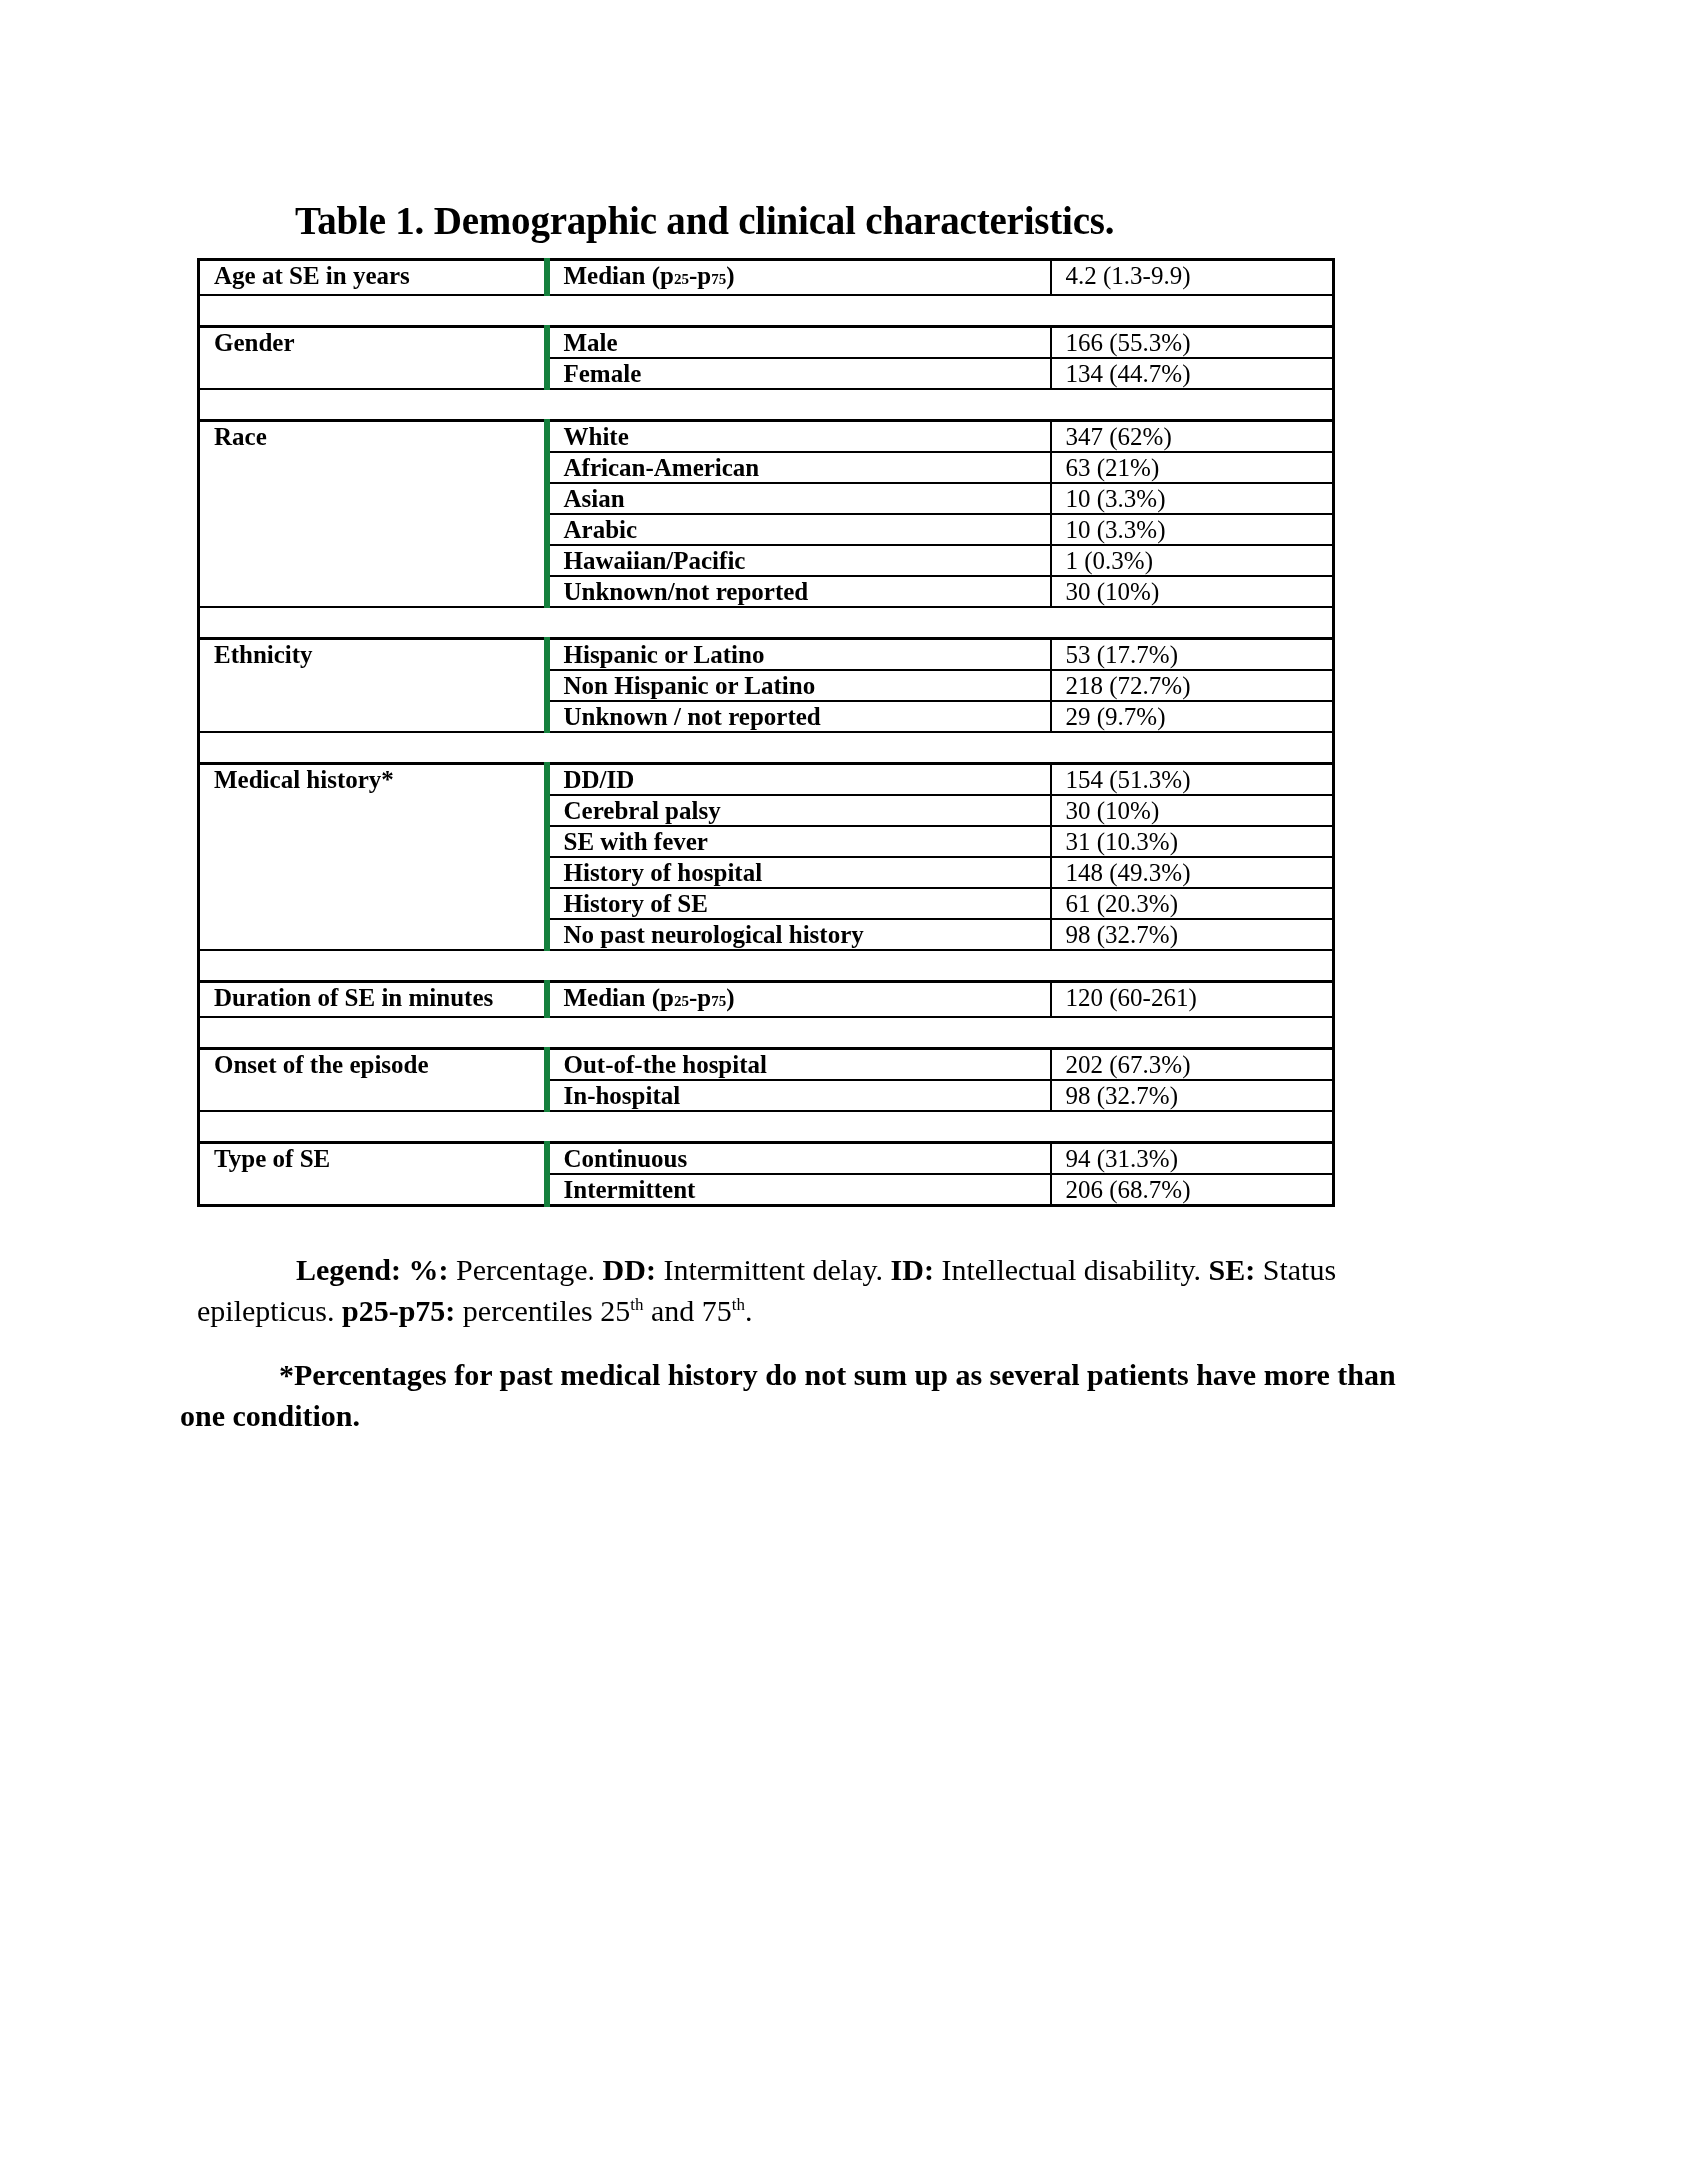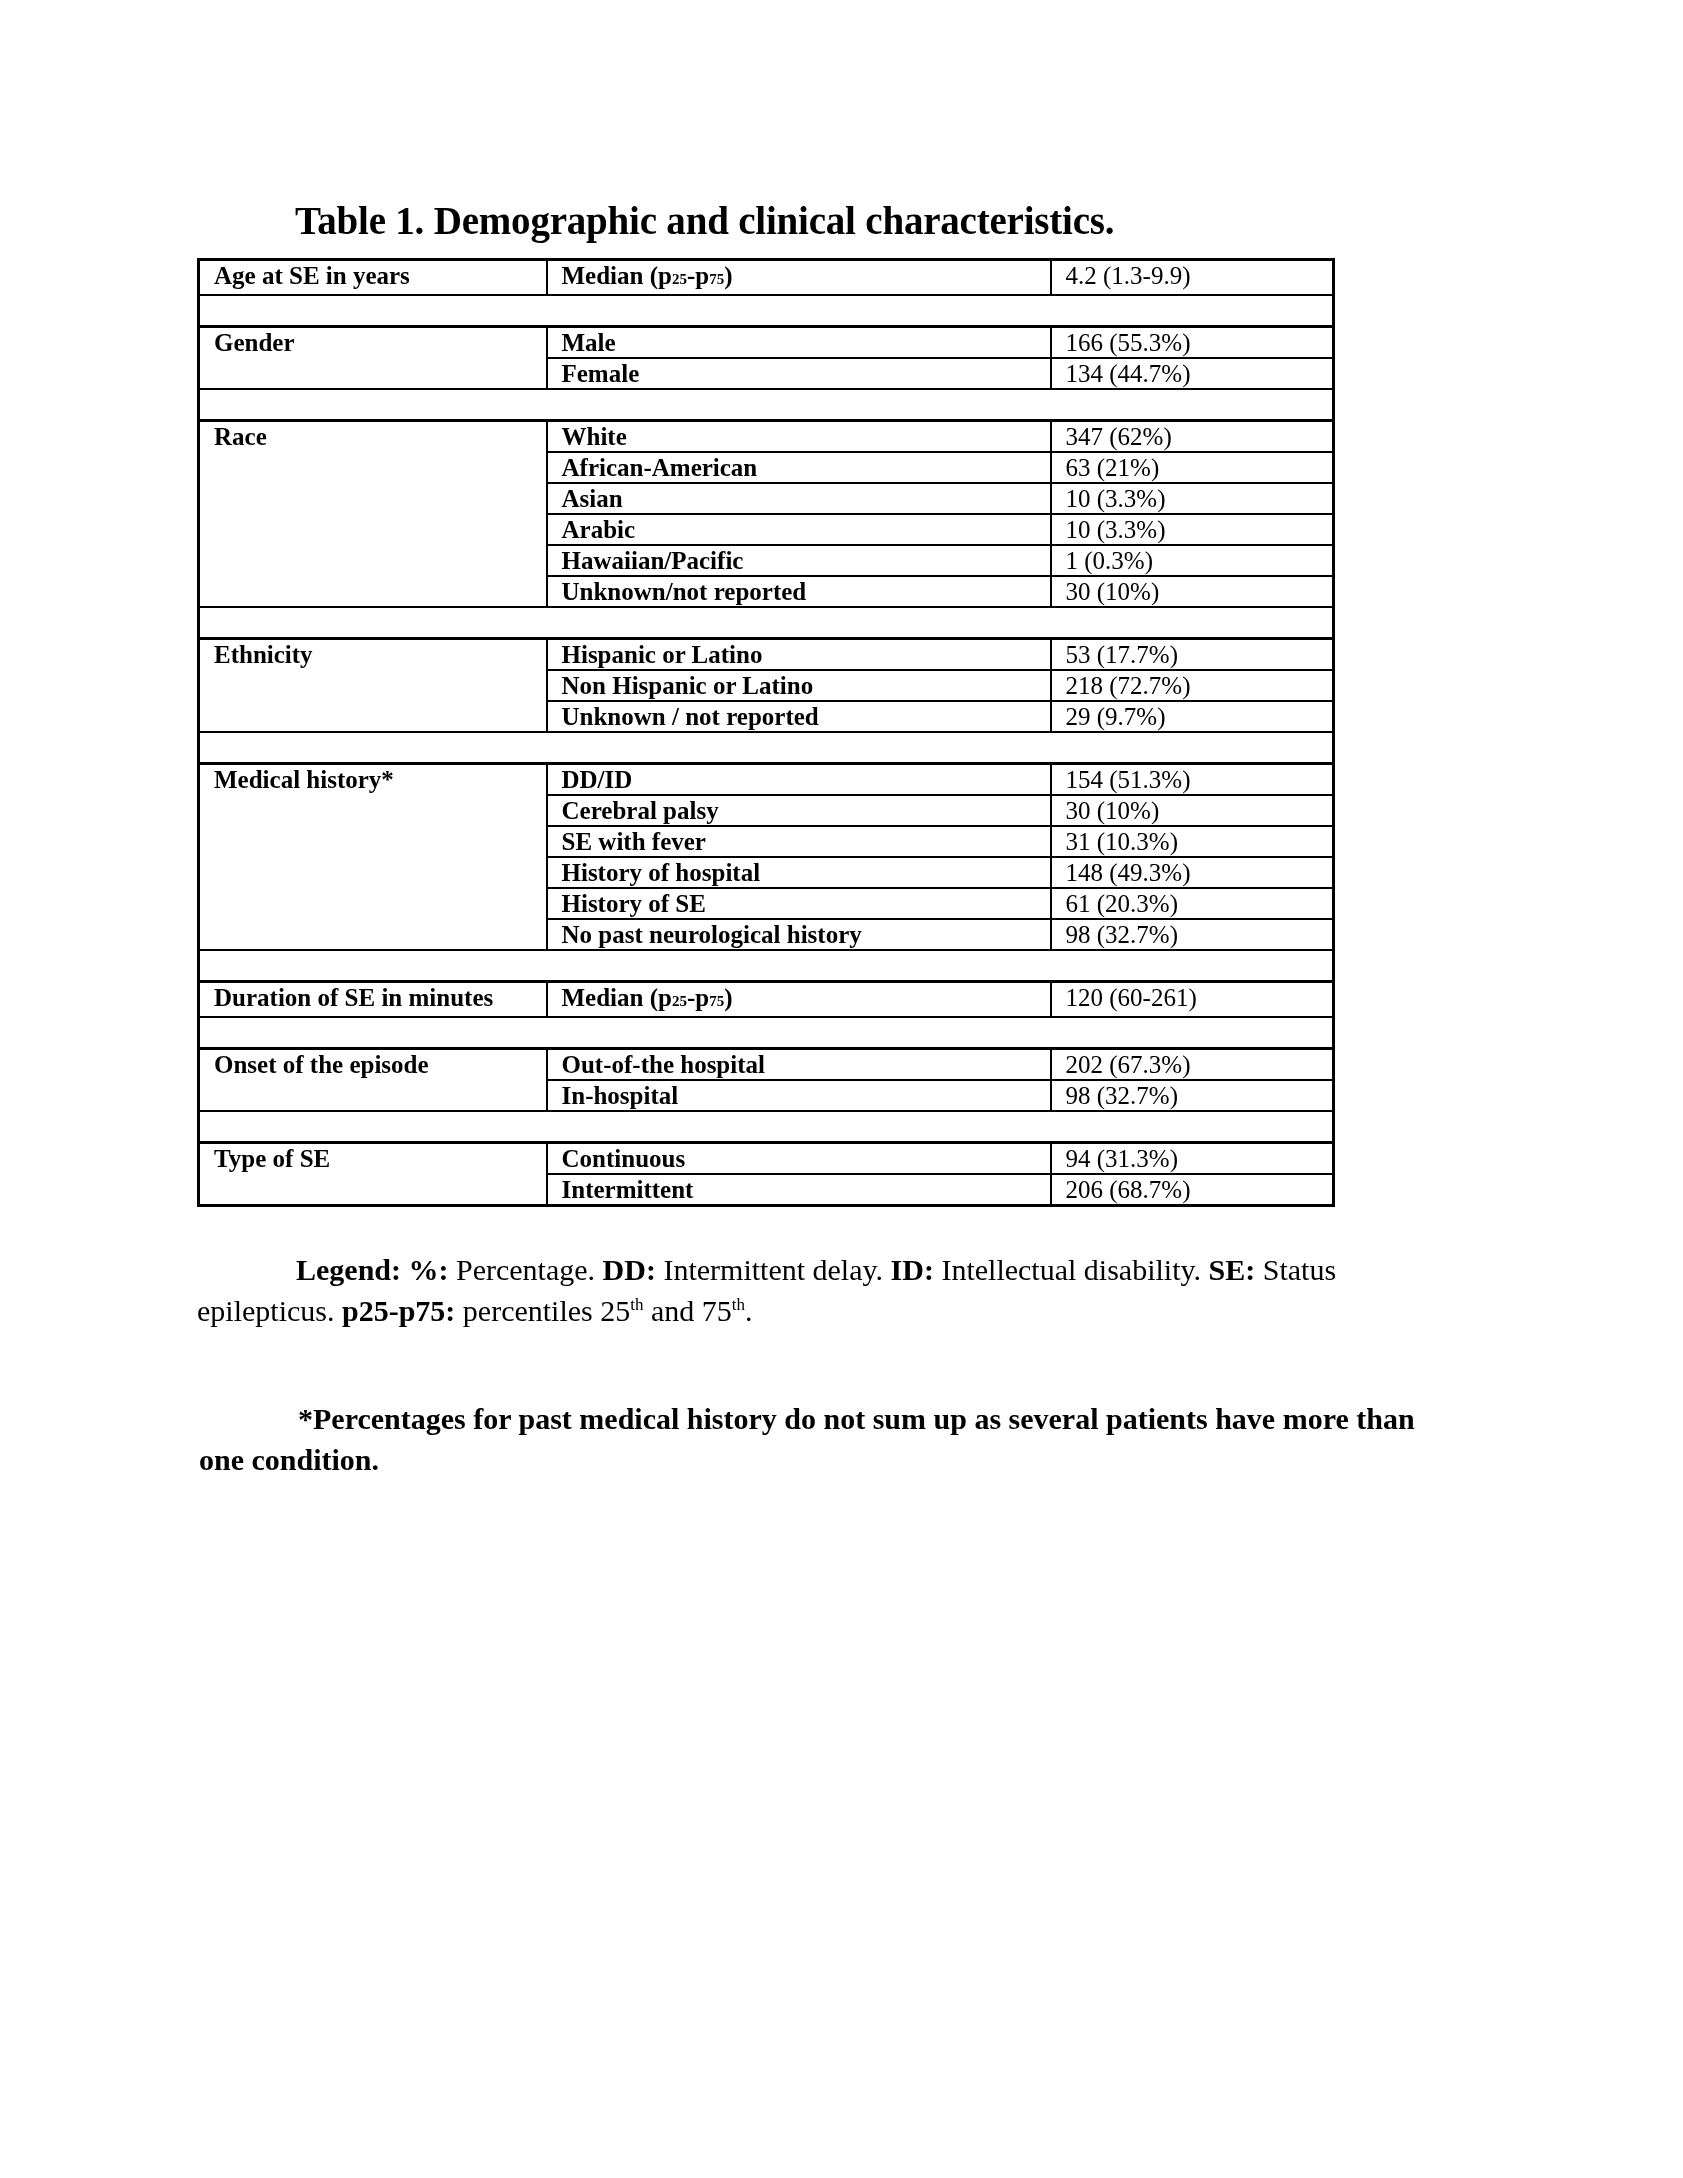--- a/index.html
+++ b/index.html
@@ -45,21 +45,21 @@
       vertical-align: top;
       white-space: nowrap;
     }
     table.data td.cat {
       font-weight: bold;
       border-left: 3px solid #000;
       margin-left: 16px;
     }
     table.data td.sub {
       font-weight: bold;
-      border-left: 2px solid #15803d;
+      border-left: 6px solid #15803d;
     }
     table.data td.val {
       text-align: left;
       font-weight: normal;
     }
     table.data tr.spacer td {
       height: 29px;
       border-left: 3px solid #000;
       border-right: 3px solid #000;
     }
@@ -76,28 +76,27 @@
       top: 1249px;
       width: 1247px;
       font-size: 30px;
       line-height: 41px;
       text-indent: 99px;
     }
     .legend b { font-weight: bold; }
     .legend sup { font-size: 17px; line-height: 0; vertical-align: super; }
     .footnote {
       position: absolute;
-      left: 199px;
+      left: 180px;
       top: 1354px;
       width: 1257px;
       font-size: 30px;
       line-height: 41px;
       font-weight: bold;
       text-indent: 99px;
-      margin-top: 44px;
     }
   </style>
 </head>
 <body>
 
 <div class="title">Table 1. Demographic and clinical characteristics.</div>
 
 <table class="data">
   <colgroup>
       <col class="c1">

